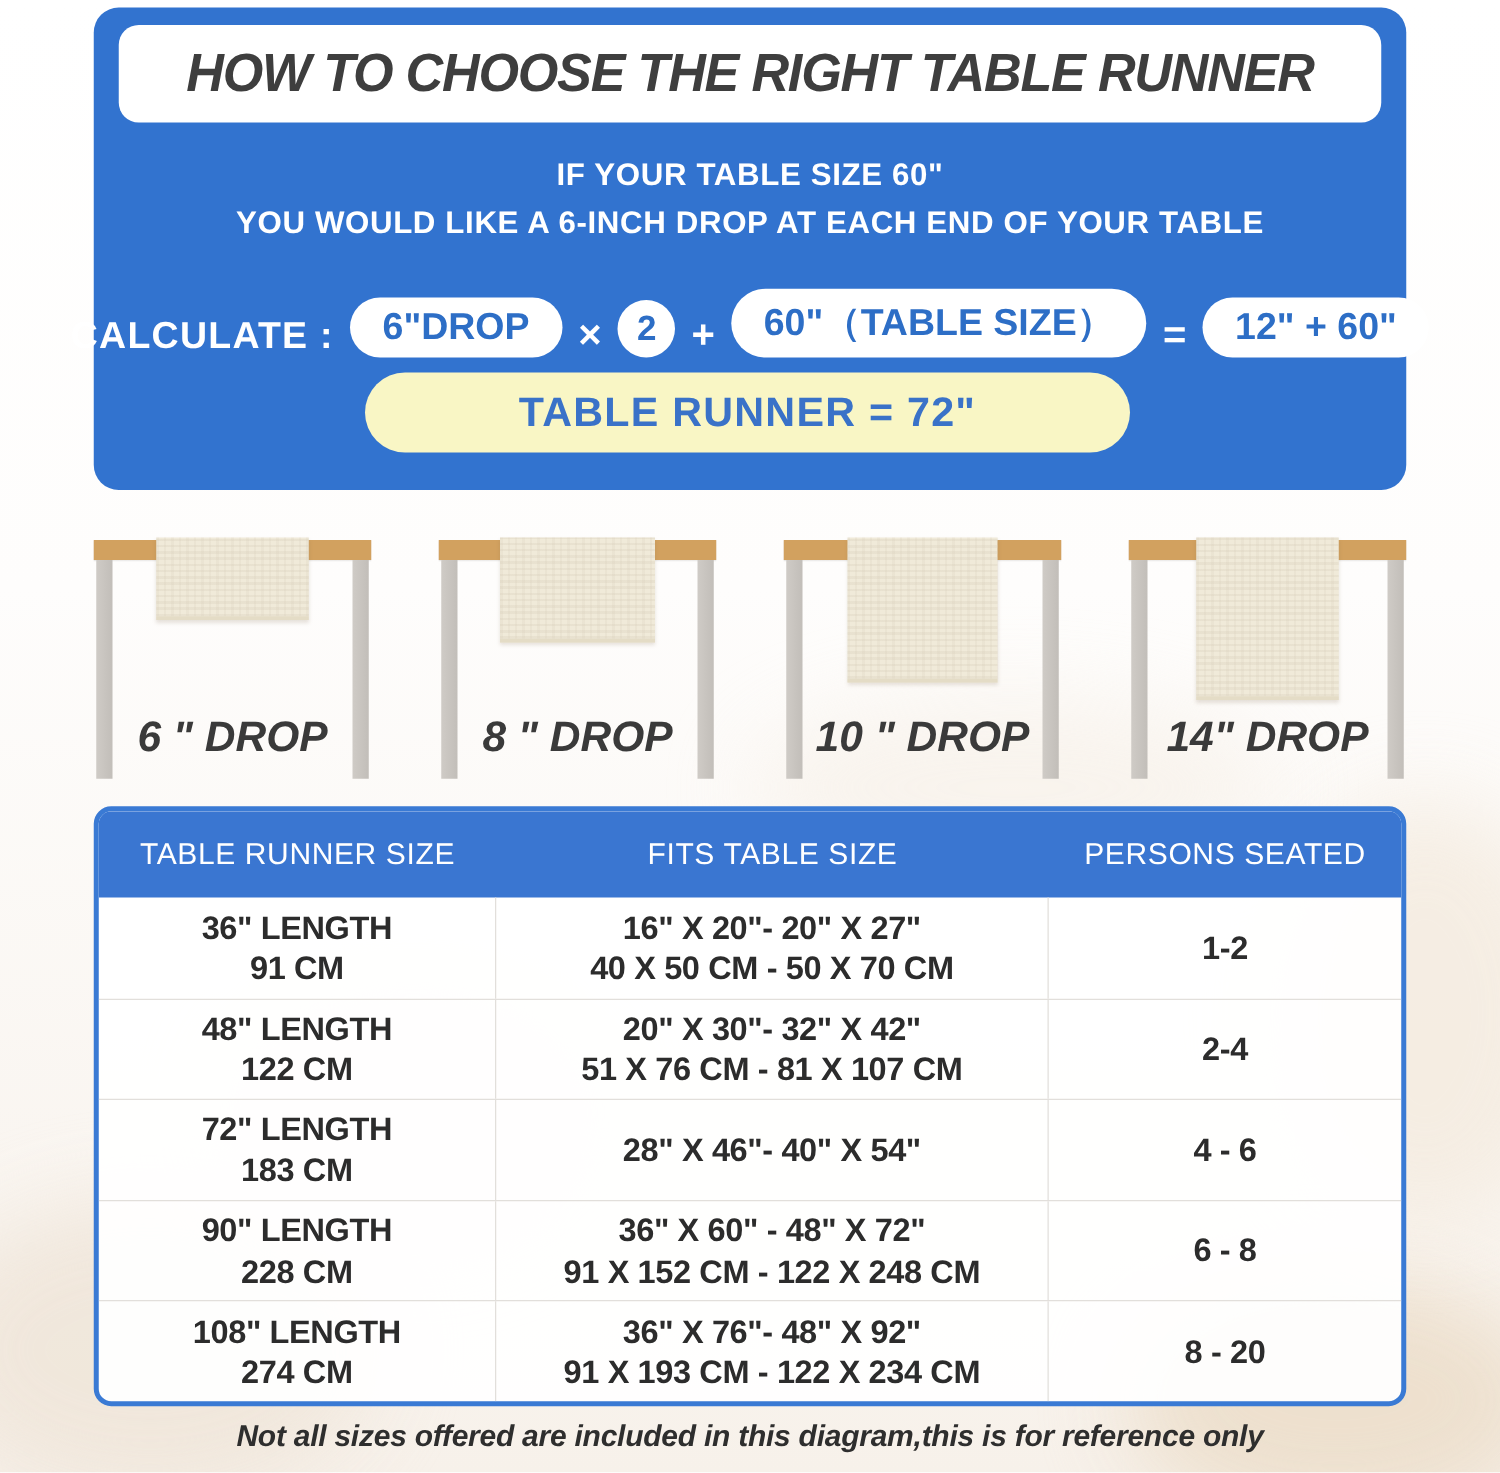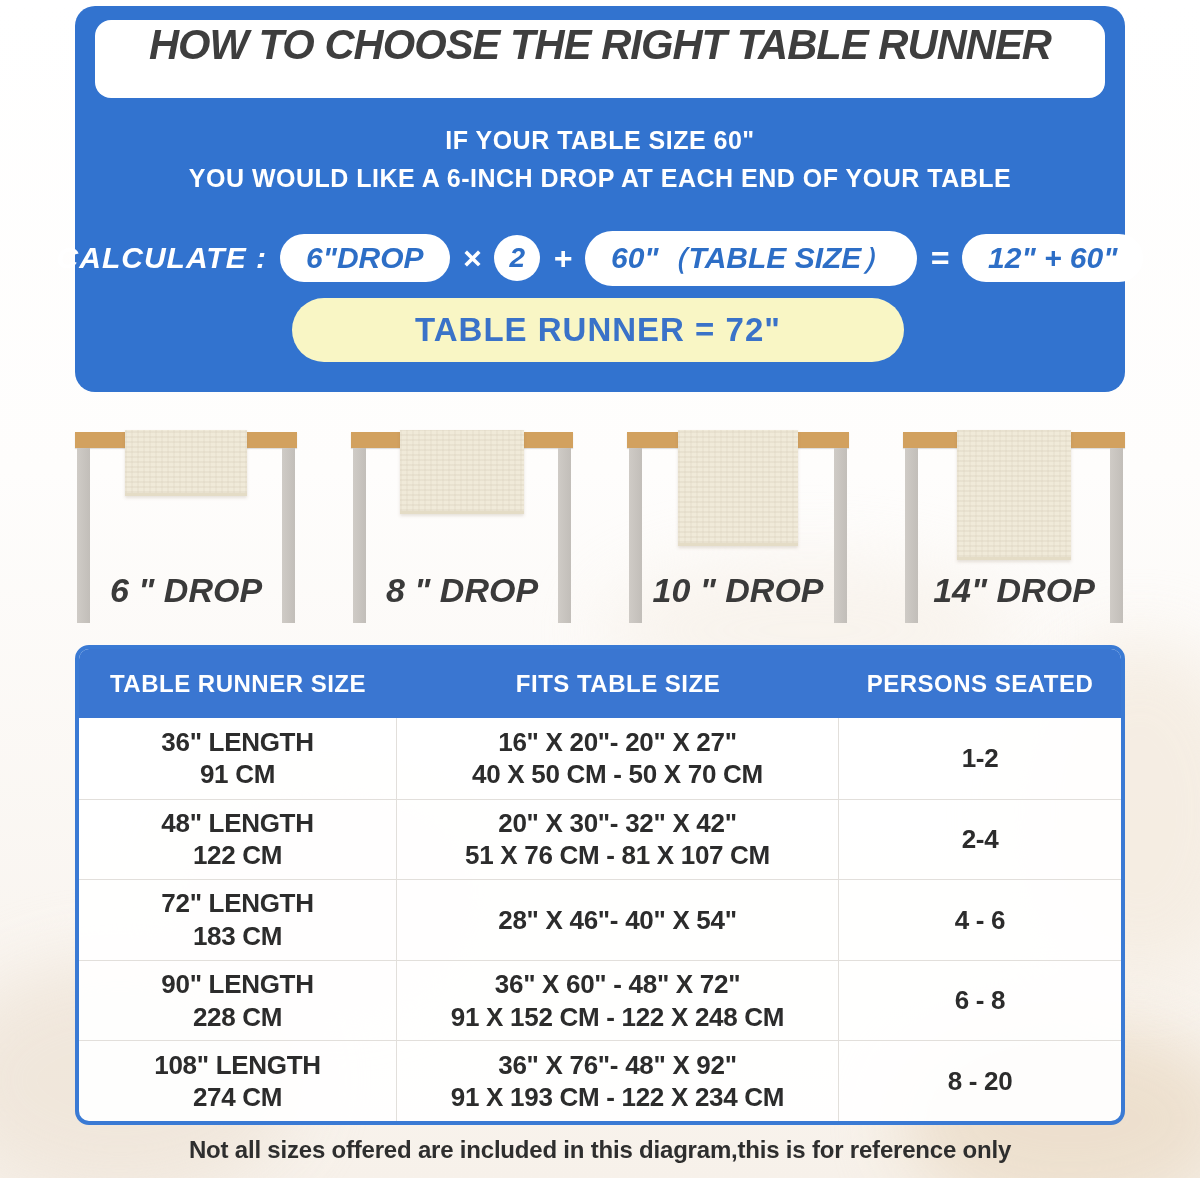--- a/index.html
+++ b/index.html
@@ -18,32 +18,32 @@
   .blob.b5 { left:600px; top:560px; width:420px; height:140px; background:#f6efe6; opacity:.6; }
 
   
   .top-panel {
     position:absolute; left:75px; top:6px; width:1050px; height:386px;
     background:#3273cf; border-radius:20px; color:#ffffff;
   }
   .title-card {
     position:absolute; left:20px; top:14px; width:1010px; height:78px;
     background:#ffffff; border-radius:16px;
-    display:flex; justify-content:center;
+    display:flex; align-items:center; justify-content:center;
   }
   .title-card .title {
     font-size:43px; font-weight:bold; font-style:italic; color:#3e3e3e;
     letter-spacing:-1px; white-space:nowrap; transform:scaleX(.97);
   }
   .intro-line { position:absolute; width:100%; text-align:center; font-weight:bold; letter-spacing:.5px; }
   .intro-line.l1 { top:120px; font-size:25px; }
   .intro-line.l2 { top:158px; font-size:25px; }
   .calc-row {
     position:absolute; top:224px; left:0; width:100%; height:56px;
-    display:flex; align-items:center; justify-content:center; gap:13px;font-style:italic;
+    display:flex; align-items:flex-end; justify-content:center; gap:13px;
   }
   .calc-label { font-size:30px; font-weight:bold; letter-spacing:1px; white-space:nowrap; }
   .pill {
     background:#ffffff; color:#2d6ec6; font-weight:bold; font-size:30px;
     border-radius:999px; padding:7px 26px; white-space:nowrap; letter-spacing:0;
   }
   .op { color:#ffffff; font-weight:bold; font-size:32px; }
   .circle {
     width:46px; height:46px; border-radius:50%; background:#ffffff; color:#2d6ec6;
     display:flex; align-items:center; justify-content:center; font-size:28px; font-weight:bold;
@@ -92,36 +92,36 @@
   .size-table {
     position:absolute; left:75px; top:645px; width:1050px; height:480px;
     border:4px solid #3a7ad4; border-radius:14px; overflow:hidden;
     background:rgba(255,255,255,.93);
     display:flex; flex-direction:column;
   }
   .thead {
     height:69px; flex:0 0 auto; background:#3a76d1; color:#ffffff;
     display:grid; grid-template-columns:318px 442px 1fr; align-items:center;
   }
-  .thead .th { text-align:center; font-size:24px; font-weight:bold; letter-spacing:.5px; }
+  .thead .th { text-align:center; font-size:24px; font-weight:normal; letter-spacing:.5px; }
   .tbody { flex:1 1 auto; display:grid; grid-template-rows:repeat(5,1fr); }
   .trow {
     display:grid; grid-template-columns:318px 442px 1fr;
     border-top:1px solid #e2dfdb;
   }
   .trow:first-child { border-top:none; }
   .td {
     display:flex; flex-direction:column; align-items:center; justify-content:center;
     color:#2c2c2c; font-weight:bold; font-size:26px; line-height:1.25;
     letter-spacing:-.3px; text-align:center;
   }
   .td.c1, .td.c2 { border-right:1px solid #e2dfdb; }
   .footer-note {
     position:absolute; left:0; top:1136px; width:100%; text-align:center;
-    font-size:24px; font-weight:bold; color:#2e2e2e; letter-spacing:-.2px;
+    font-size:24px; font-weight:bold; color:#2e2e2e; letter-spacing:-.2px;font-style:italic;
   }
 </style>
 </head>
 <body>
 
 <div class="canvas">
 
   <div class="blob b1"></div>
   <div class="blob b2"></div>
   <div class="blob b3"></div>

